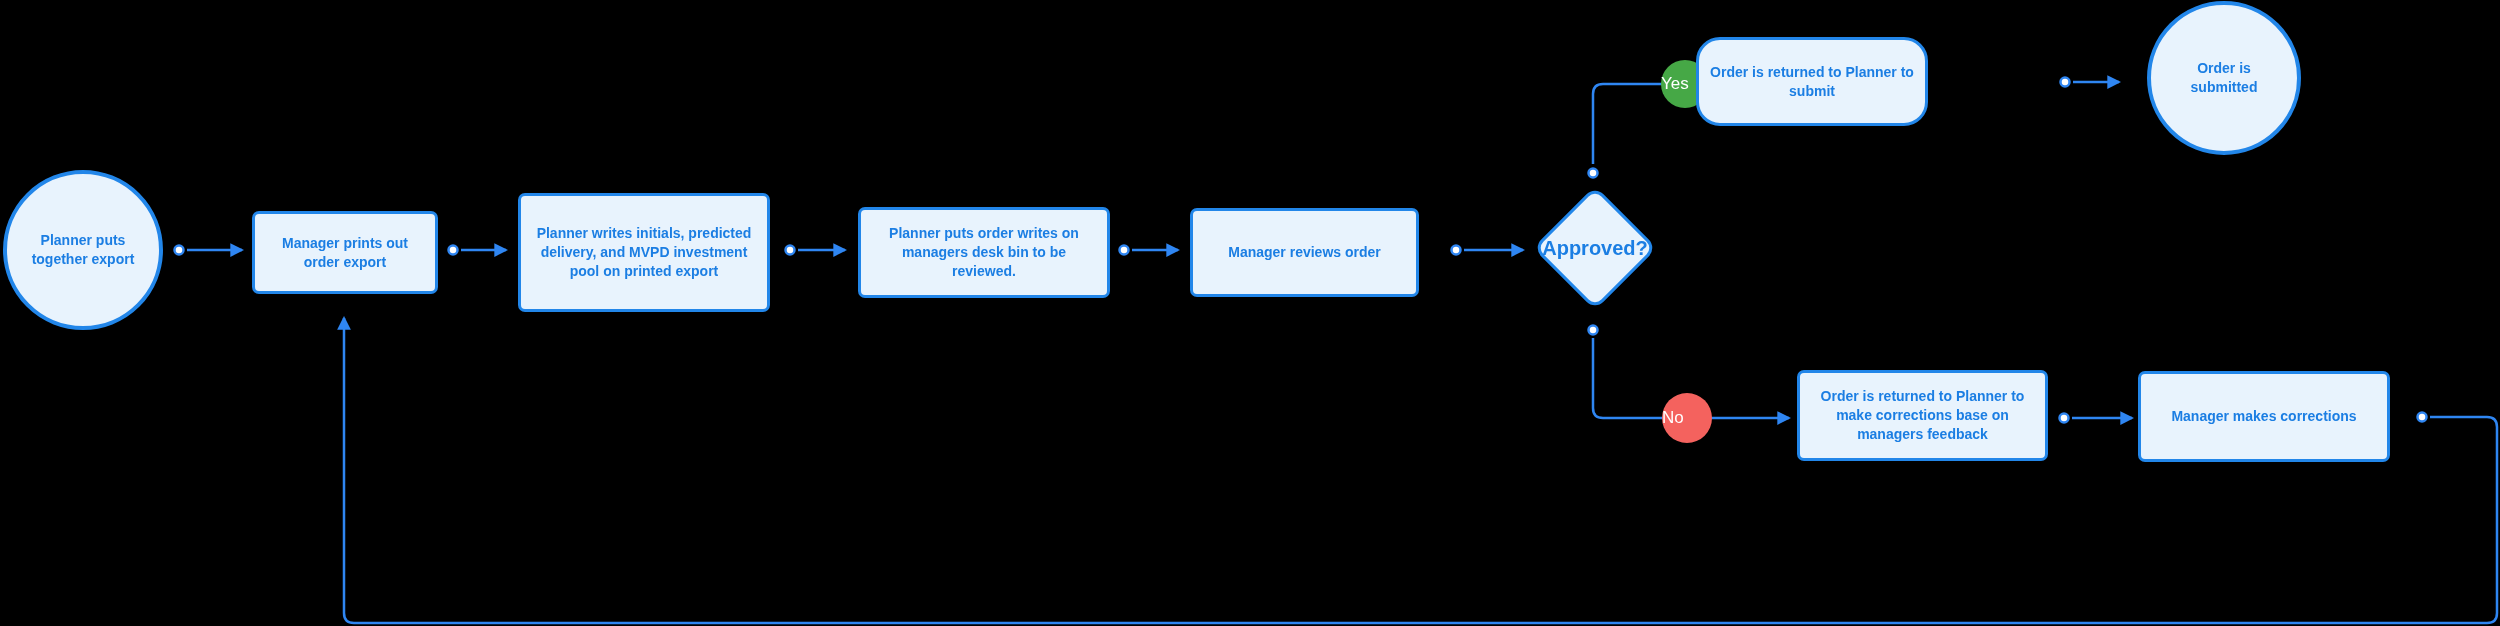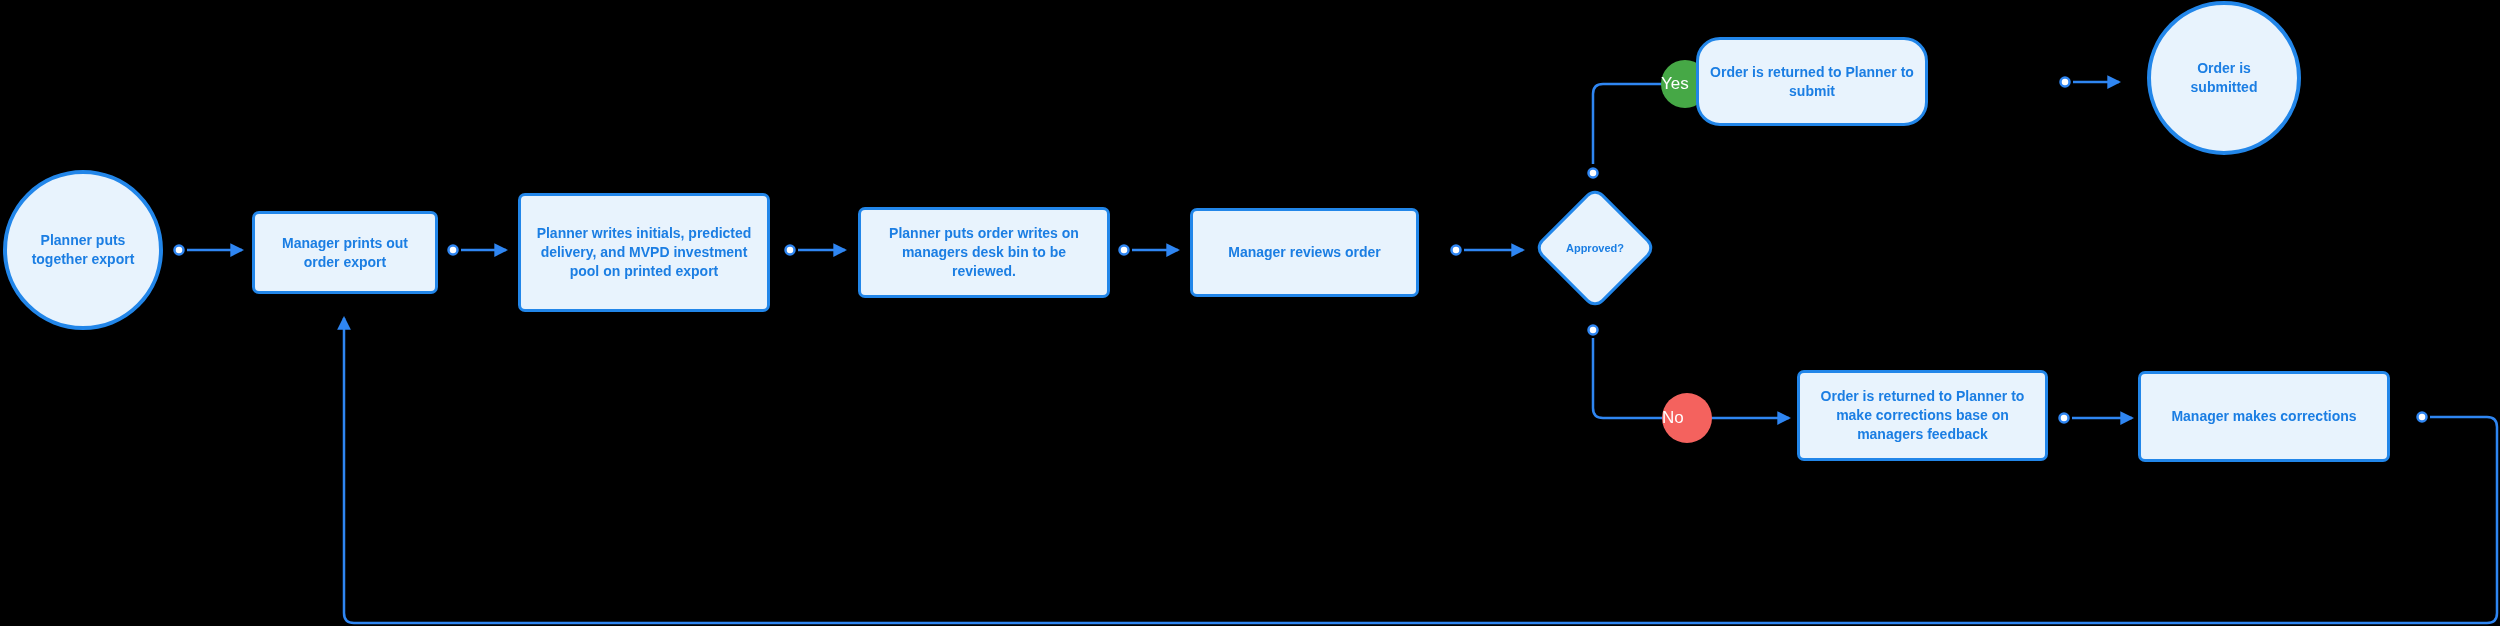--- a/index.html
+++ b/index.html
@@ -22,21 +22,21 @@
   .node{position:absolute;box-sizing:border-box;display:flex;align-items:center;justify-content:center;
         text-align:center;color:var(--node-text);font-weight:700;font-size:14px;line-height:1.35;
         background:var(--node-fill);border:3px solid var(--node-border);}
   .process{border-radius:7px;padding:6px 9px;}
   .terminator{border-radius:50%;border-width:4px;font-size:14px;padding:10px 14px;}
   .diamond-wrap{position:absolute;background:none;border:none;padding:0;}
   .diamond-shape{position:absolute;left:18px;top:18px;width:88px;height:88px;box-sizing:border-box;
         background:var(--node-fill);border:3px solid var(--node-border);border-radius:12px;
         transform:rotate(45deg);}
   .diamond-label{position:absolute;left:0;top:0;right:0;bottom:0;display:flex;align-items:center;
-        justify-content:center;text-align:left;color:var(--node-text);font-weight:700;font-size:11px;}
+        justify-content:center;text-align:left;color:var(--node-text);font-weight:700;font-size:20px;}
   .badge{position:absolute;box-sizing:border-box;border-radius:50%;display:flex;align-items:center;
         color:var(--badge-text);font-weight:400;font-size:17px;}
   .badge-yes{background:var(--yes-badge);}
   .badge-no{background:var(--no-badge);}
 </style>
 </head>
 <body>
 
 <div class="canvas">
 

